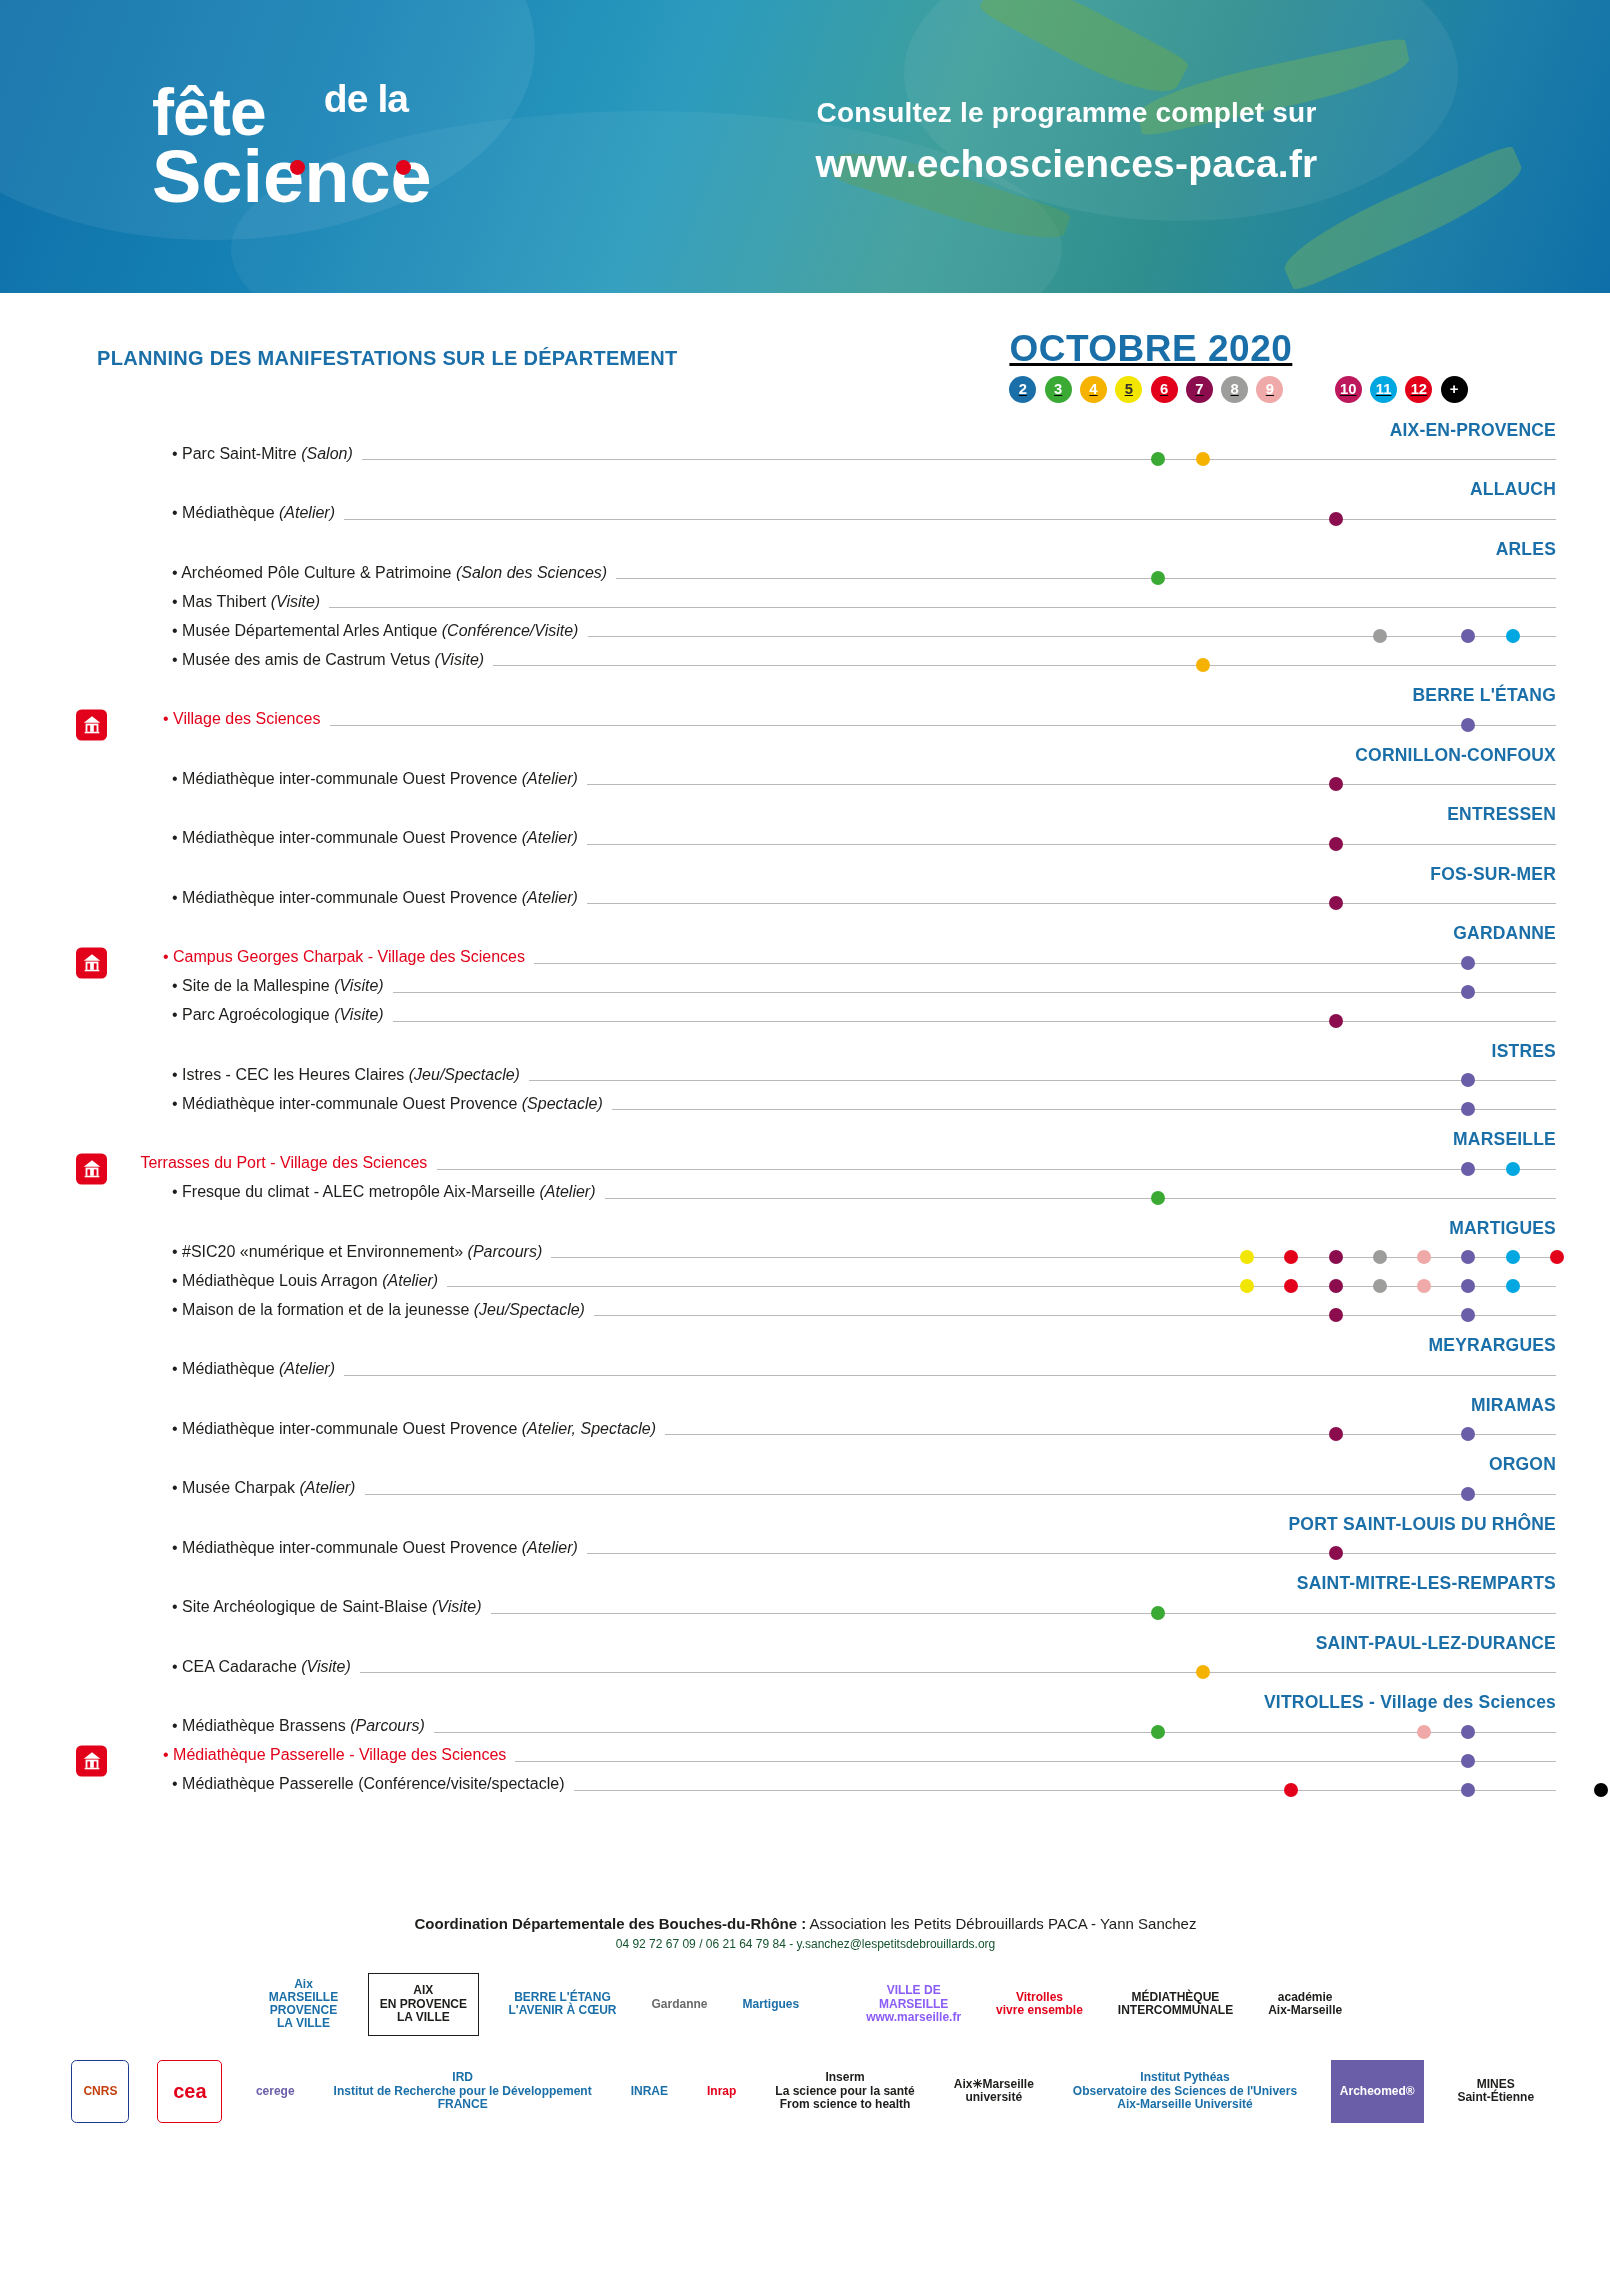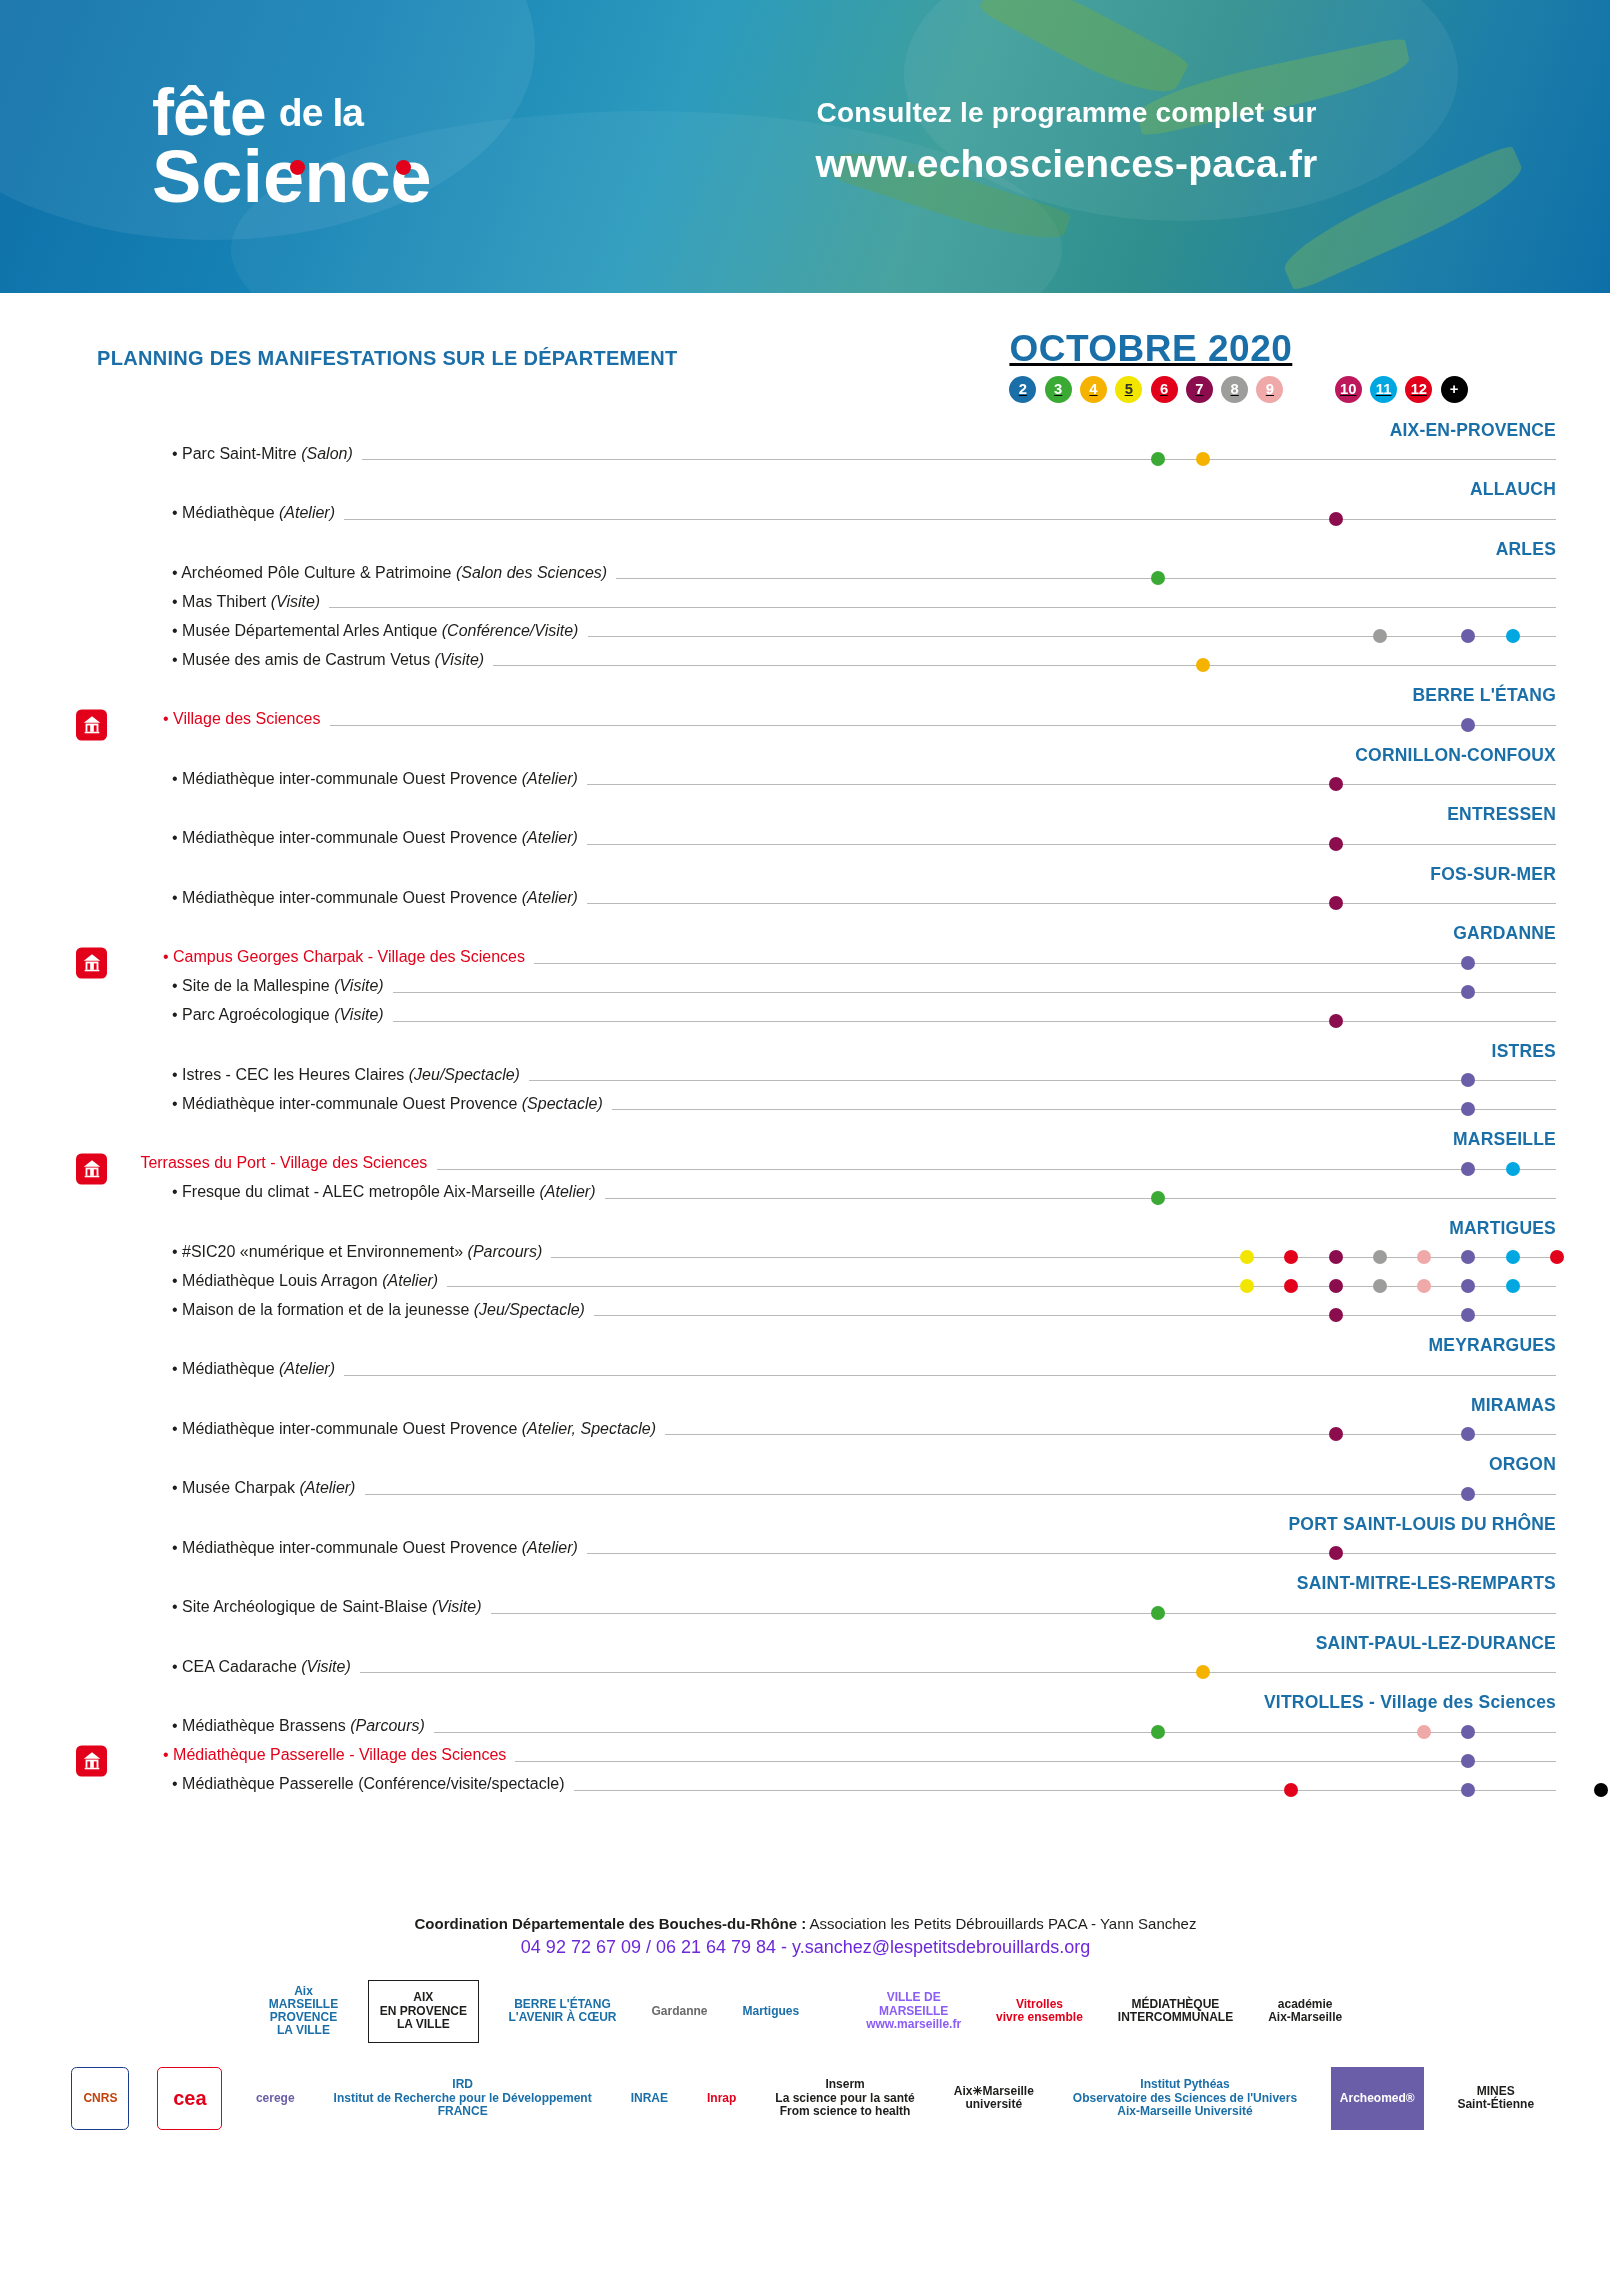--- a/index.html
+++ b/index.html
@@ -39,21 +39,22 @@
     height: 100%;
     padding: 0 55px 0 152px;
   }
   .logo-block { width: 388px; color: #fff; }
   .logo-line1 {
     font-size: 59px;
     font-weight: bold;
     letter-spacing: -0.9px;
     line-height: 1;
     display: flex;
-    align-items: center;
+    align-items: flex-start;
+    gap: 45px;
   }
   .logo-fete { font-size: 66px; position: relative; }
   .logo-dela { font-size: 39px; margin-left: 13px; font-weight: bold; }
   .logo-line2 {
     font-size: 74px;
     font-weight: bold;
     line-height: 1;
     margin-top: -5.5px;
     position: relative;
   }
@@ -198,21 +199,21 @@
 
   
   .footer {
     position: absolute;
     left: 0; right: 0;
     top: 1915px;
     text-align: center;
   }
   .coord-line1 { font-size: 15px; color: #1d1d1b; }
   .coord-line1 b { font-weight: bold; }
-  .coord-line2 { font-size: 18px; color: #6d28d9; margin-top: 4.6px; }
+  .coord-line2 { font-size: 12px; color: #14532d; margin-top: 4.6px; }
 
   .logos {
     margin-top: 22px;
     display: flex;
     justify-content: center;
     align-items: center;
     gap: 24px;
     flex-wrap: wrap;
     padding: 0 46px;
   }

